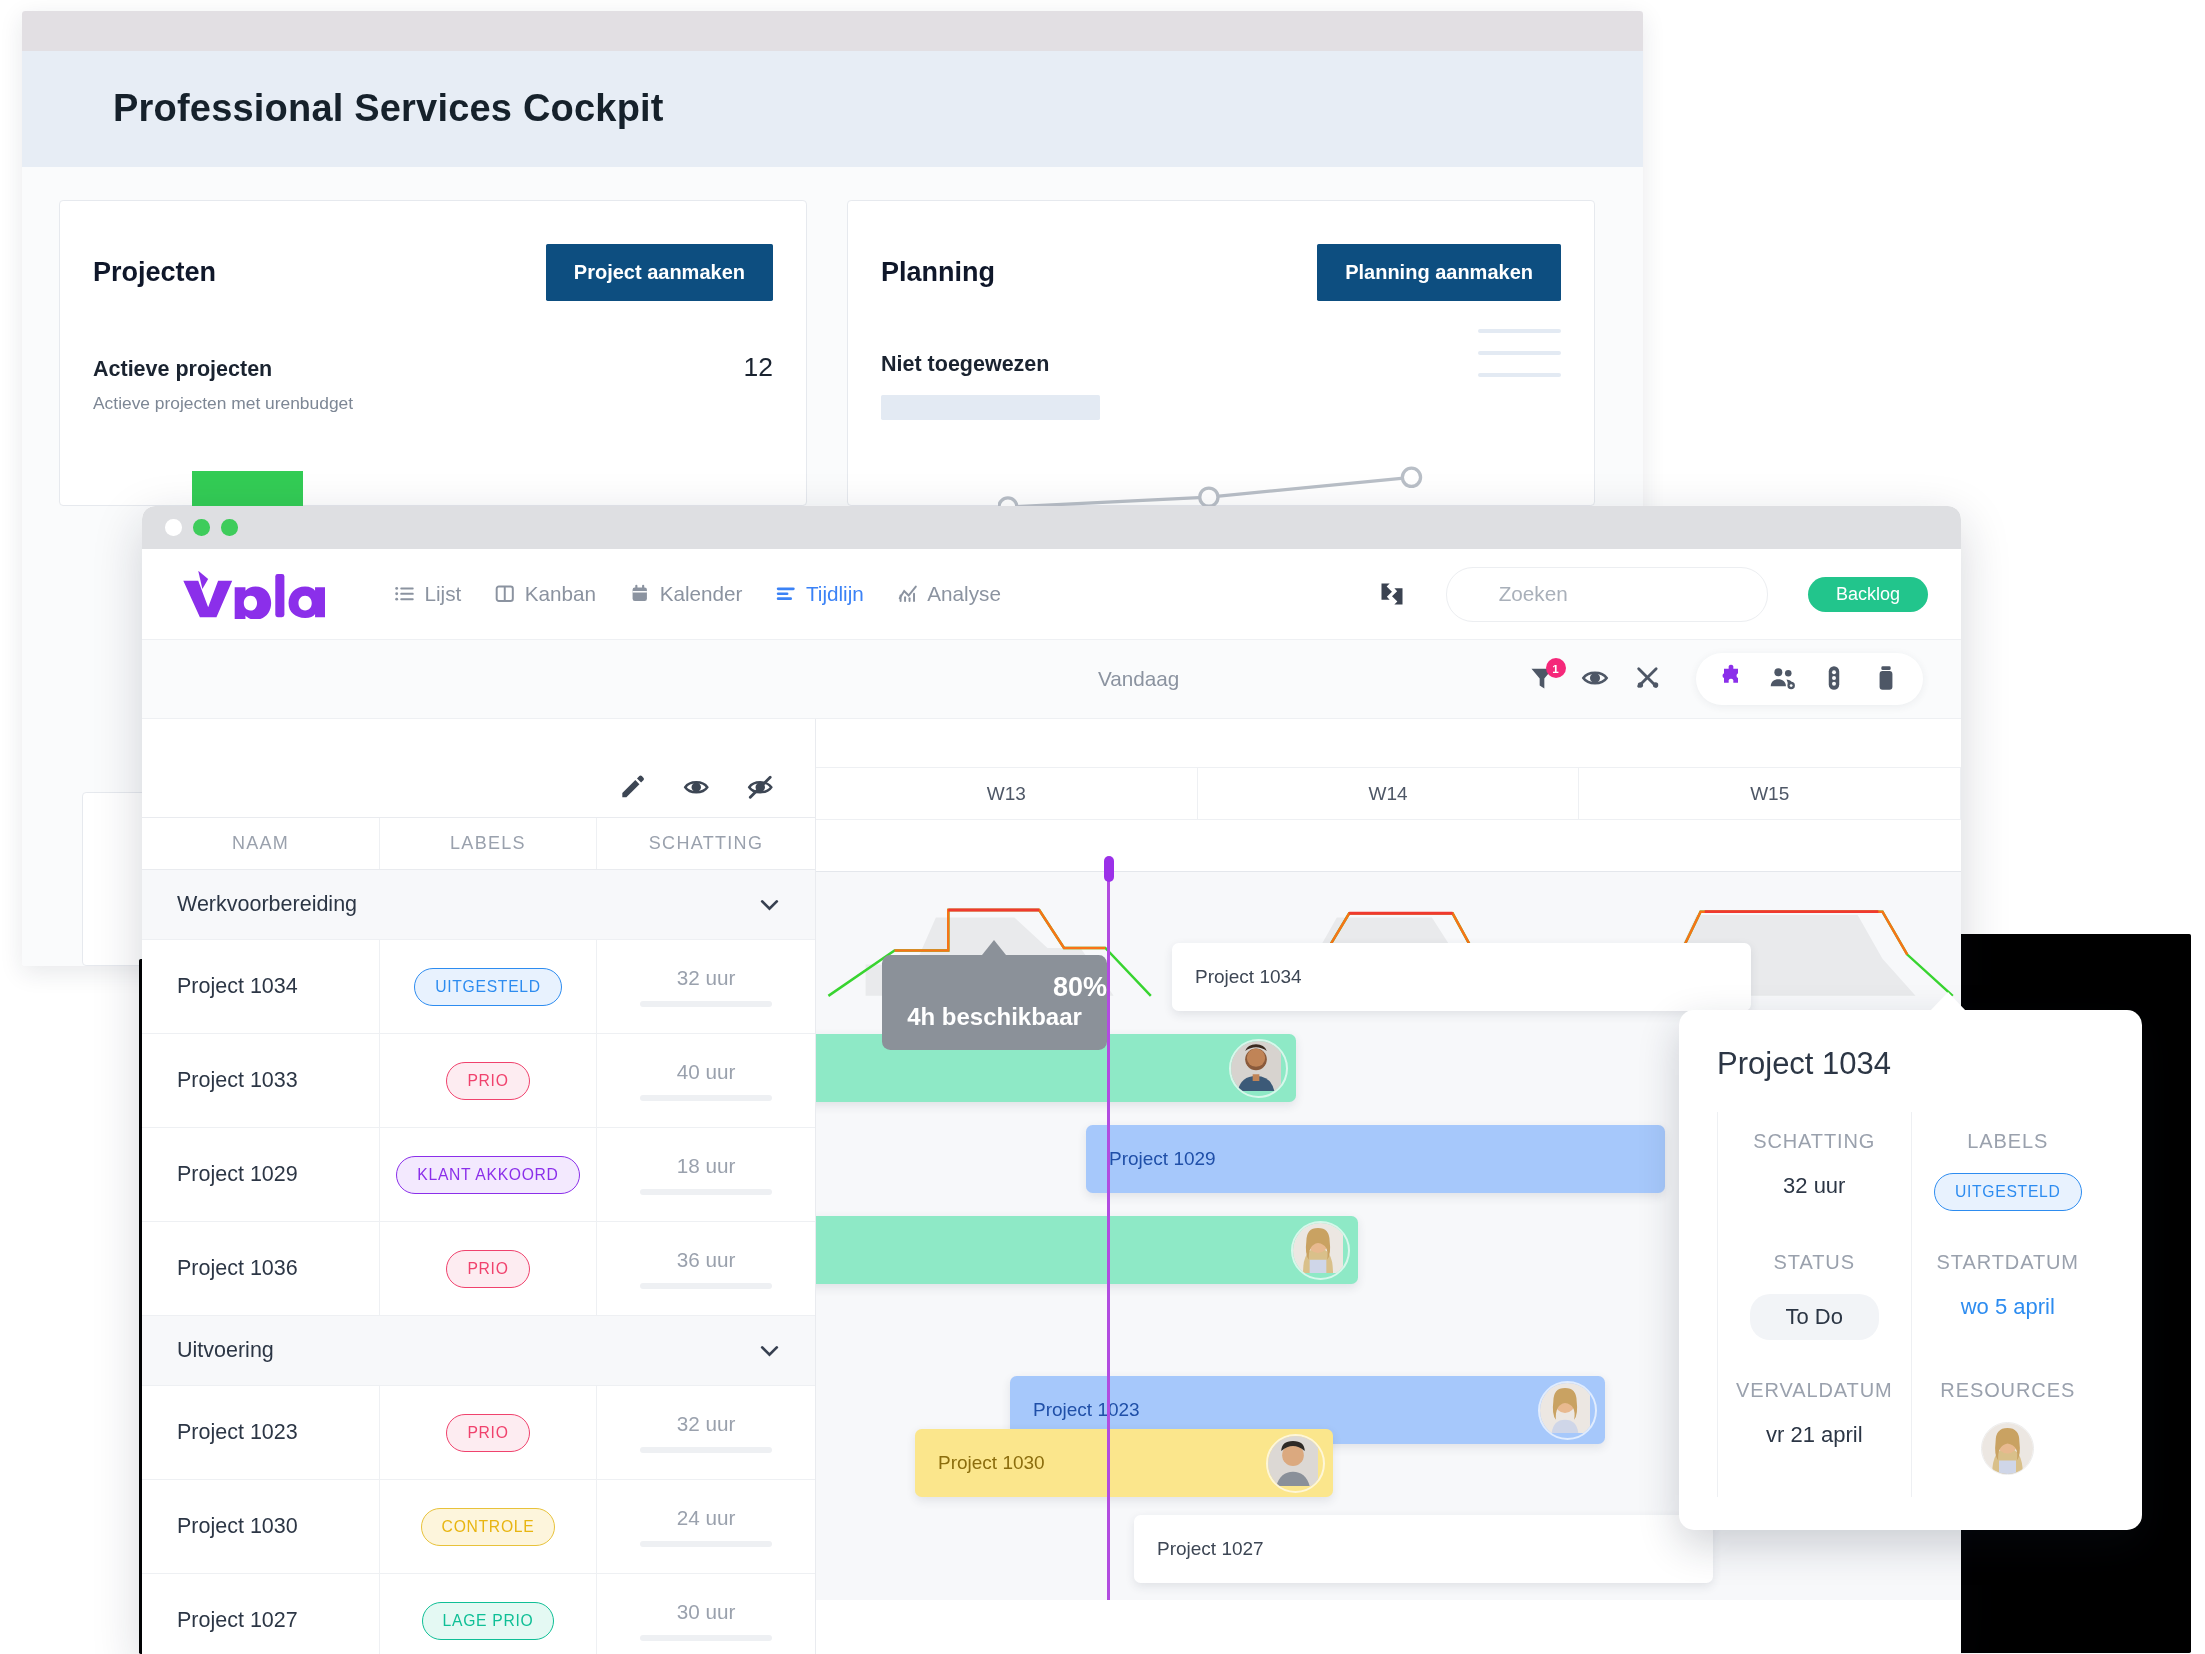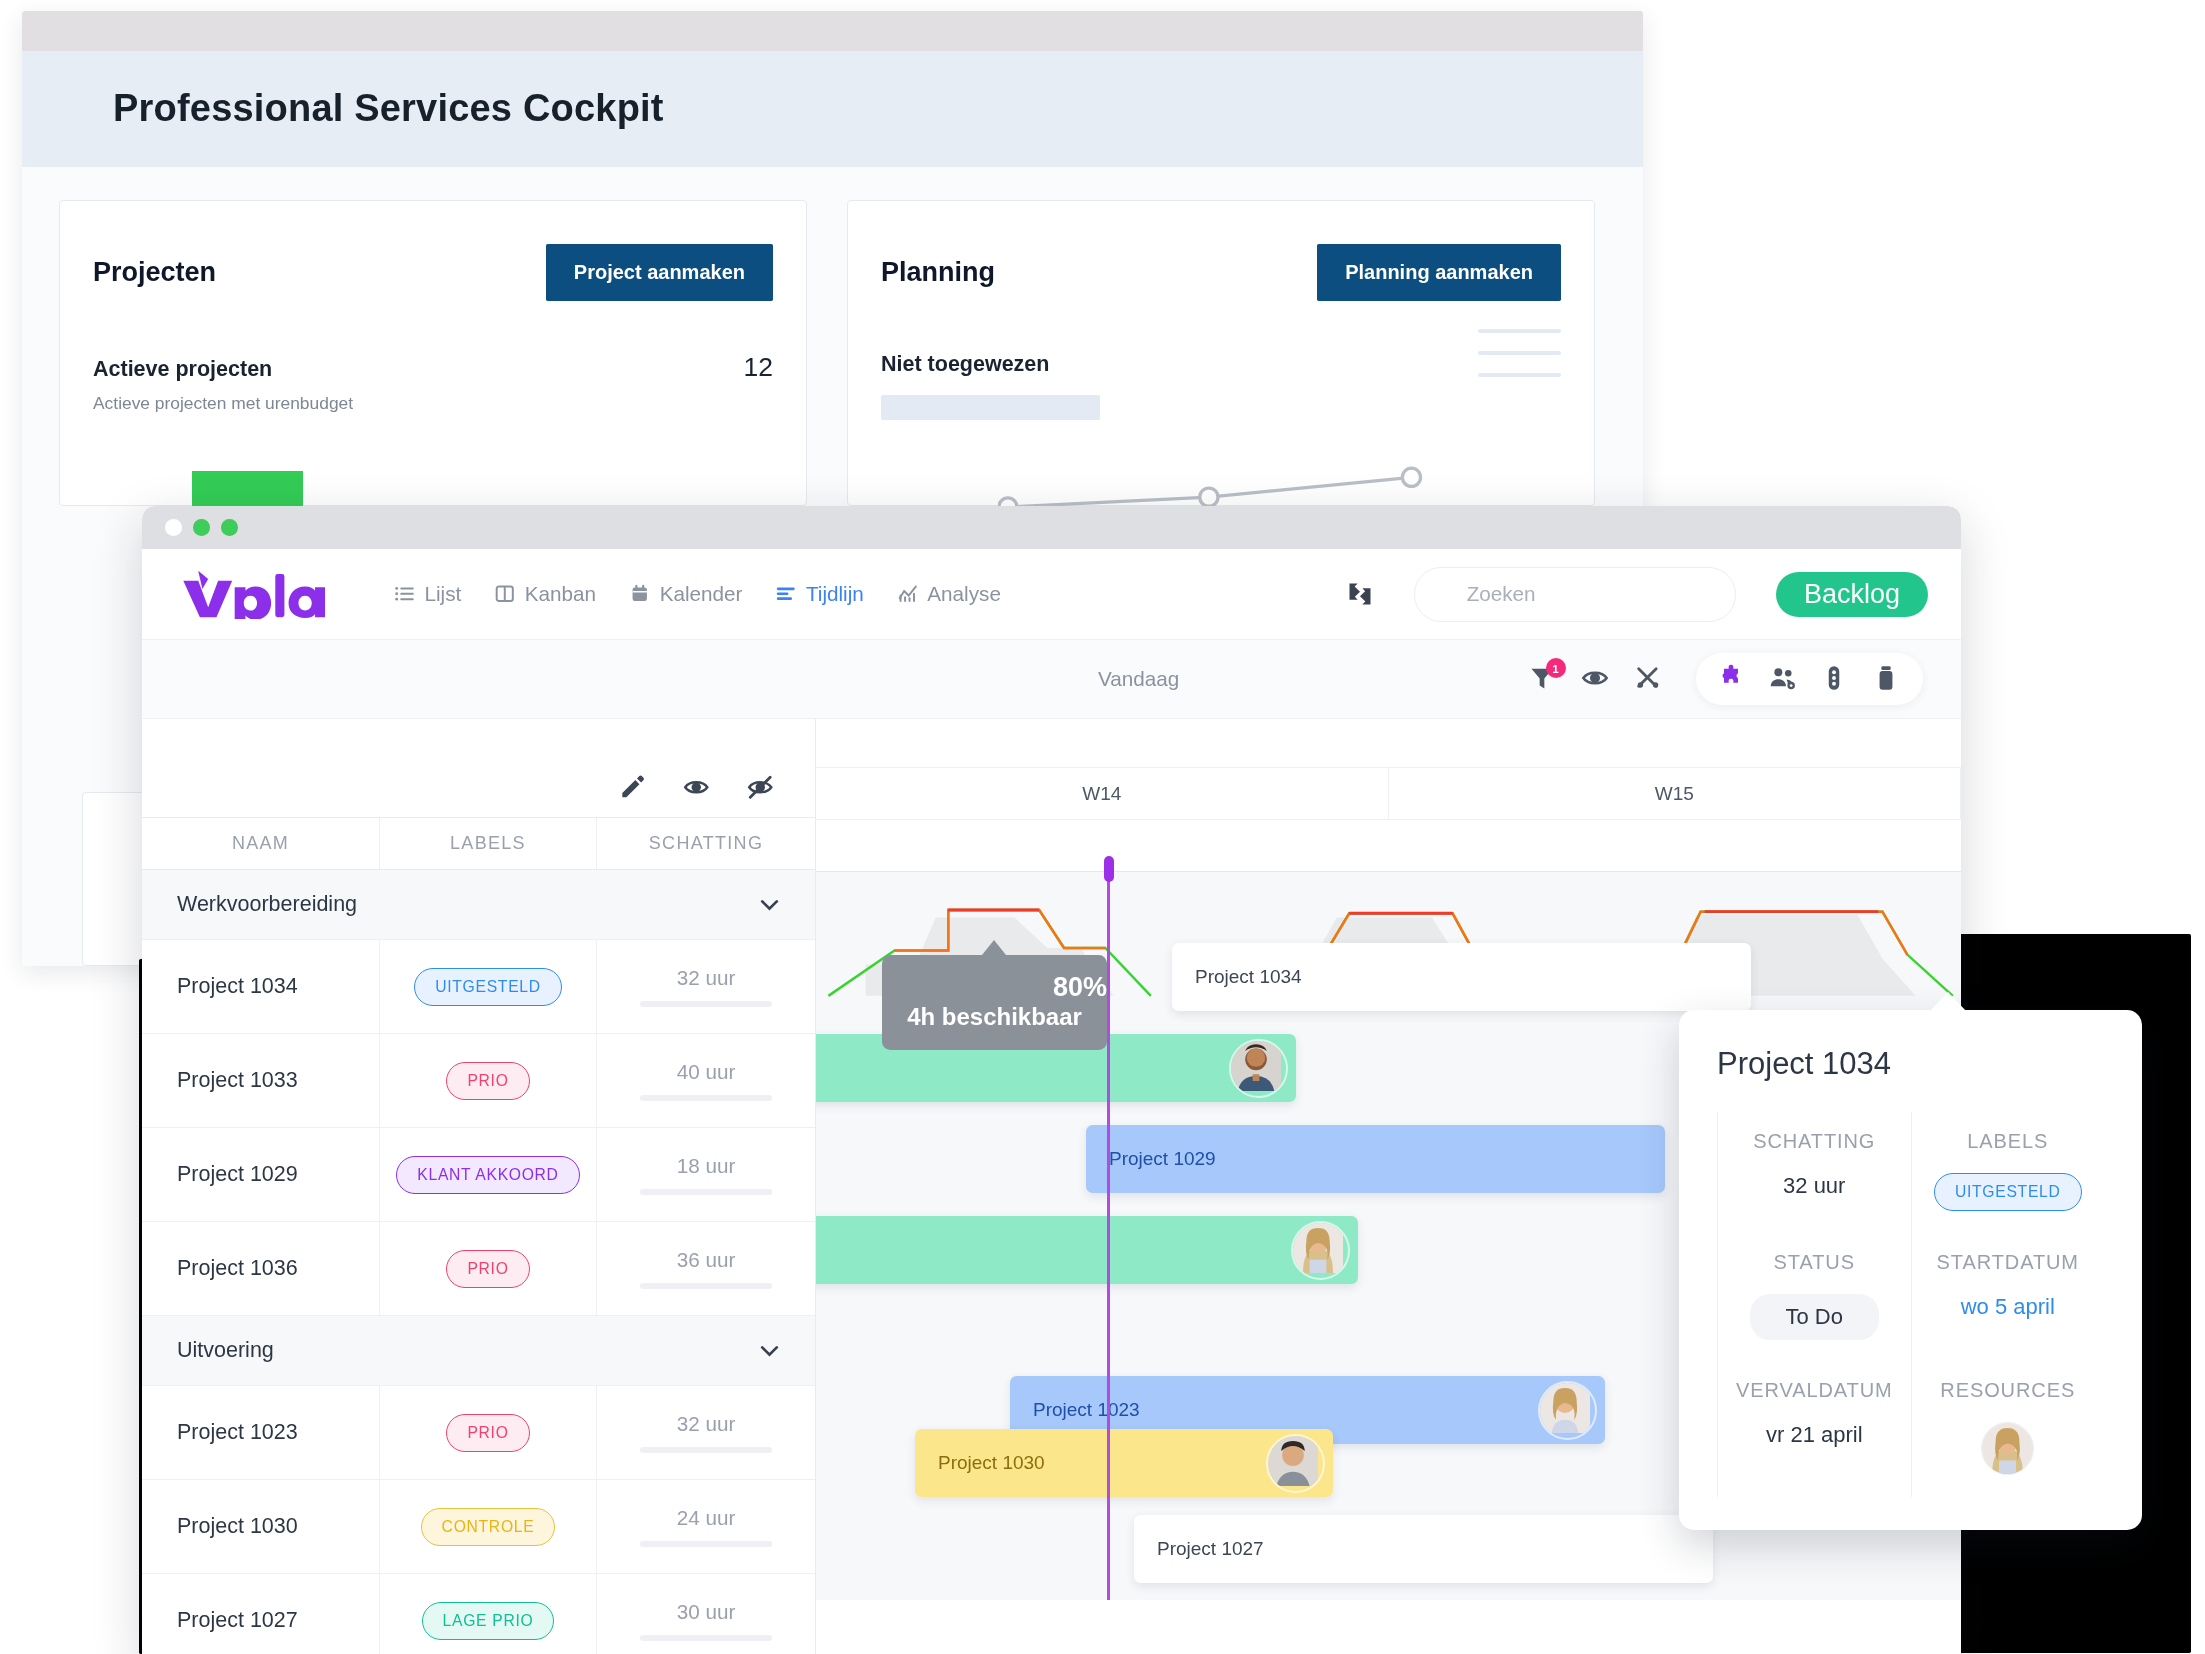--- a/index.html
+++ b/index.html
@@ -106,21 +106,21 @@
     background:#fff;
   }
   .search-box .sep{width:0.8px;height:35px;background:#eceef1;margin:0 13.2px 0 15px;}
   .search-input{
     border:0;outline:none;font-size:20.7px;color:#9aa1ad;flex:1;
     font-family:"Liberation Sans", sans-serif;background:transparent;
   }
   .search-input::placeholder{color:#a9b0ba;}
   .backlog-btn{
     background:#22c58c;color:#fff;border:0;border-radius:28px;
-    font-size:27px;padding:7px 28px;cursor:pointer;
+    font-size:18px;padding:7px 28px;cursor:pointer;
     font-family:"Liberation Sans", sans-serif;
   }
 
   .app-toolbar{
     height:79px;background:#fafbfc;display:flex;align-items:center;
     padding:0 38px 0 0;box-sizing:border-box;position:relative;
     border-bottom:0.8px solid #eef0f3;
   }
   .vandaag{
     position:absolute;left:956px;top:50%;transform:translateY(-50%);
@@ -598,20 +598,21 @@
         <div class="td c-est">
           <span class="est-val">30 uur</span>
           <span class="est-track"><span class="est-fill" style="width:0%"></span></span>
         </div>
       </div>
     </div>
 
     <div class="tl">
       <div class="tl-topblank"></div>
       <div class="tl-weeks">
+        <div class="wk">W13</div>
         <div class="wk">W14</div>
         <div class="wk">W15</div>
       </div>
       <div class="tl-sub"></div>
 
       <div class="tl-body">
 
         <svg class="cap-strip" viewBox="0 0 1385 155" preserveAspectRatio="none">
           <path d="M15 150 L60 150 L60 112 L120 112 L145 55 L240 55 L280 92 L320 92 L360 150 L420 150 Z" fill="#e9eaec"></path>
           <path d="M15 150 L95 95 L160 95 L160 46 L270 46 L300 92 L350 92 L405 150 Z" fill="#e9eaec" opacity="0"></path>

